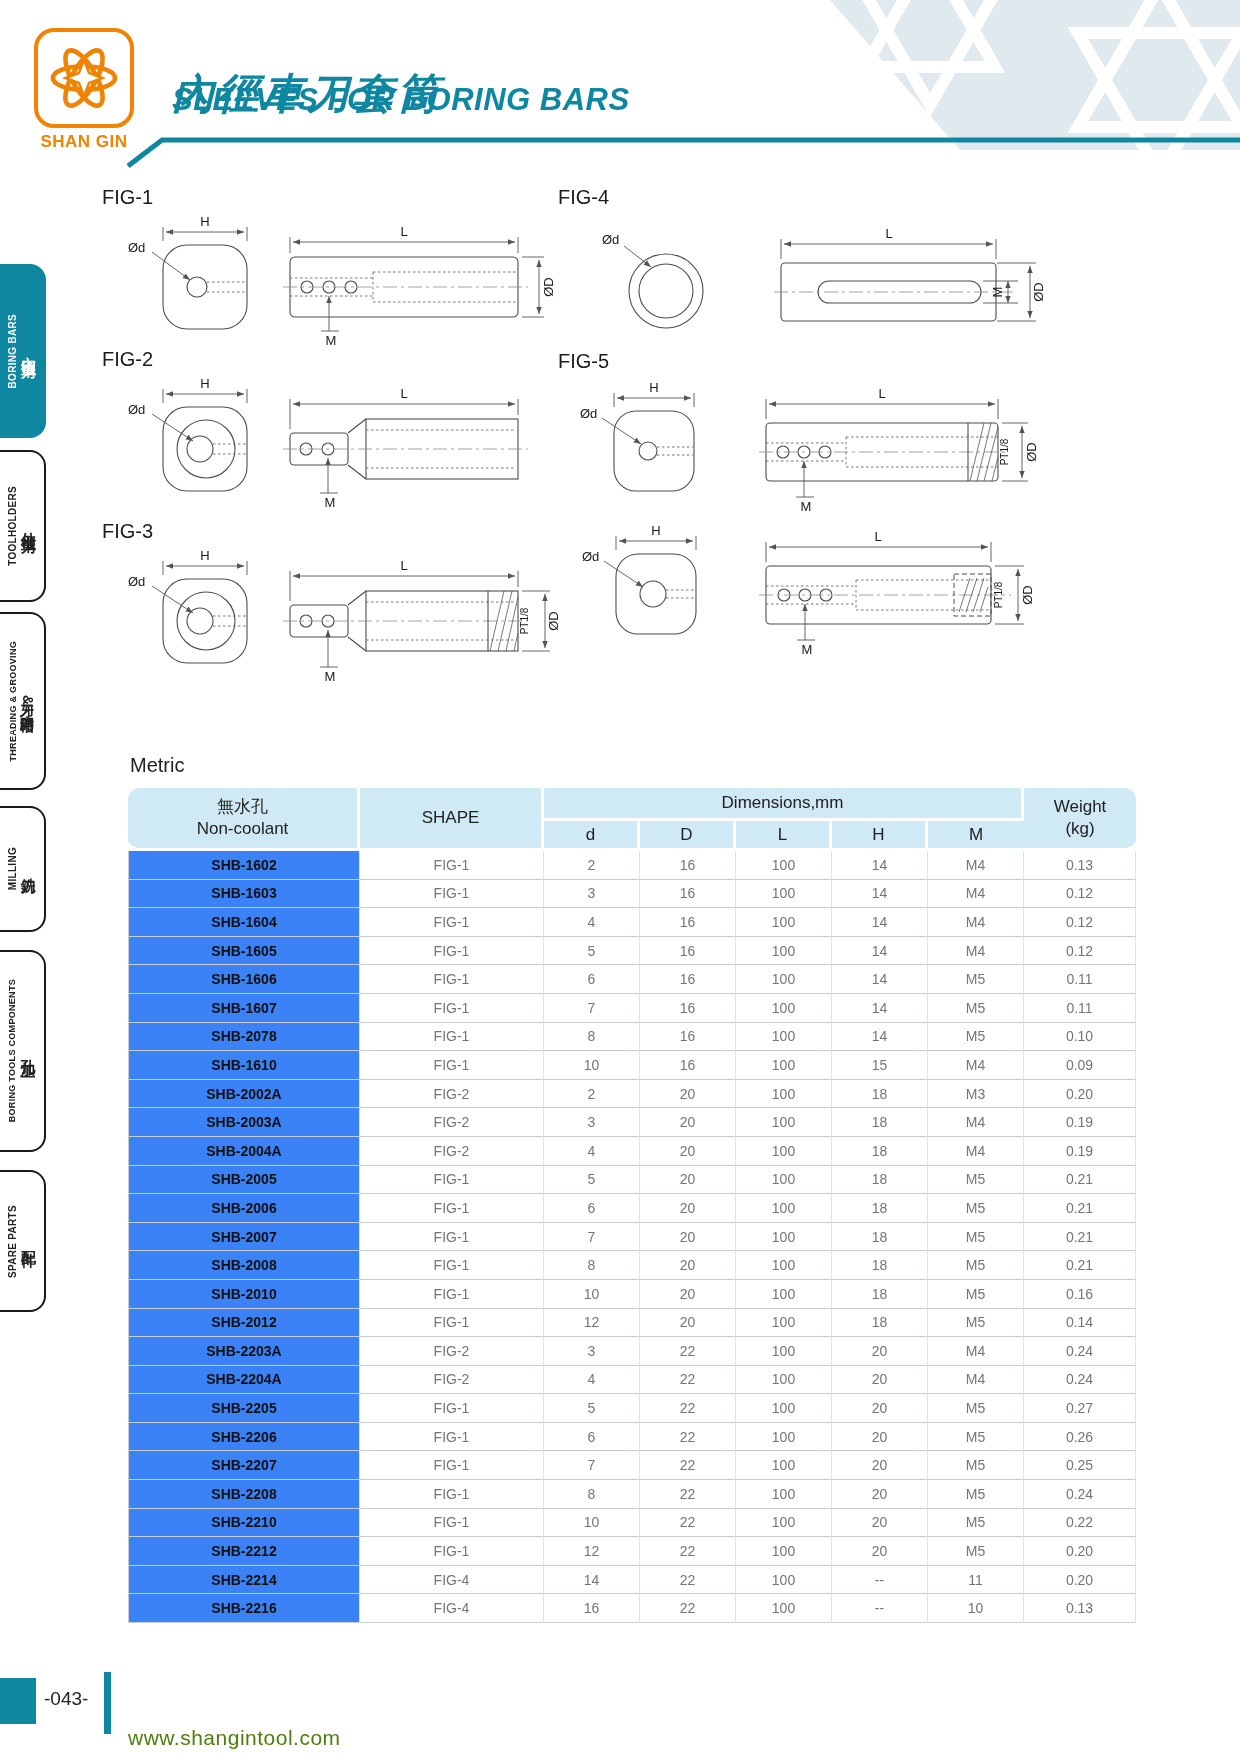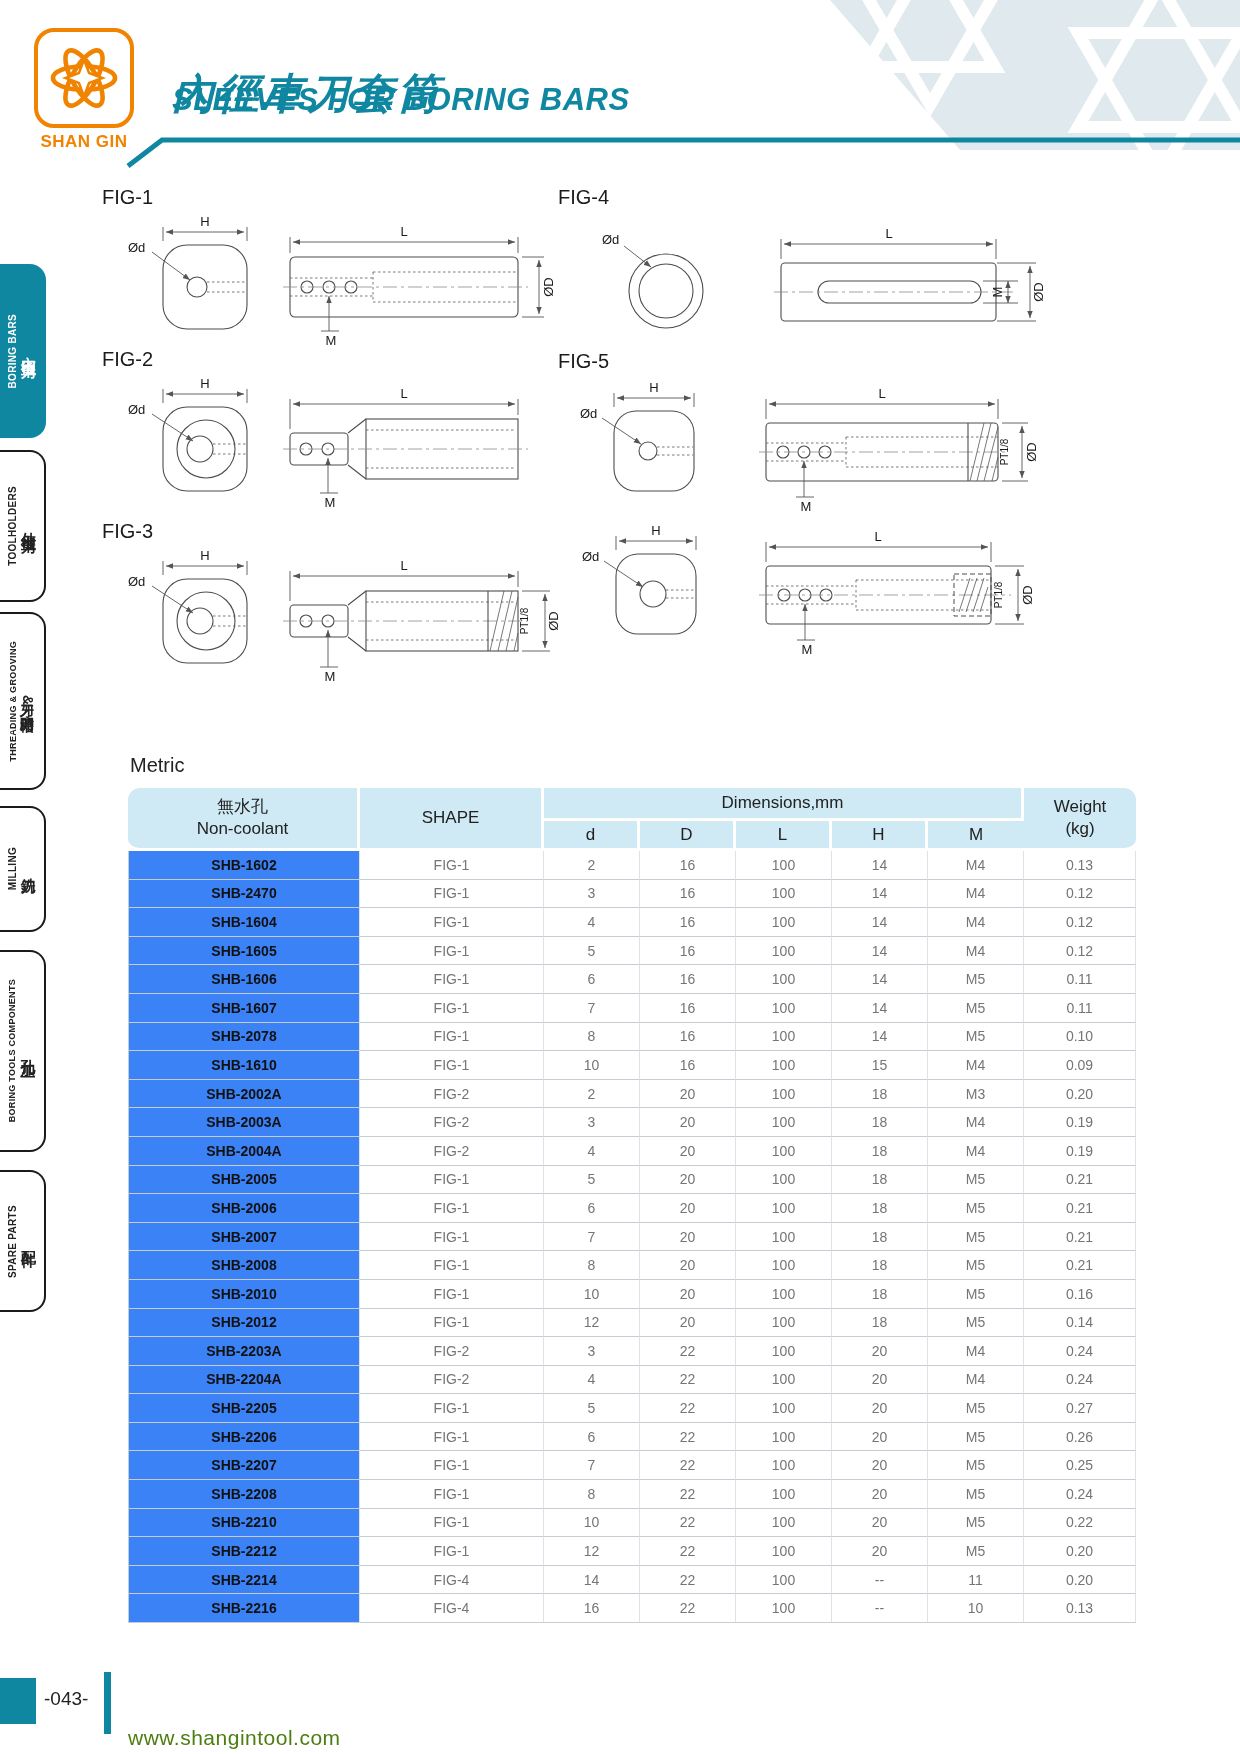--- a/index.html
+++ b/index.html
@@ -360,21 +360,21 @@
       <td>SHB-1602</td>
       <td>FIG-1</td>
       <td>2</td>
       <td>16</td>
       <td>100</td>
       <td>14</td>
       <td>M4</td>
       <td>0.13</td>
     </tr>
         <tr>
-      <td>SHB-2470</td>
+      <td>SHB-1603</td>
       <td>FIG-1</td>
       <td>3</td>
       <td>16</td>
       <td>100</td>
       <td>14</td>
       <td>M4</td>
       <td>0.12</td>
     </tr>
         <tr>
       <td>SHB-1604</td>

